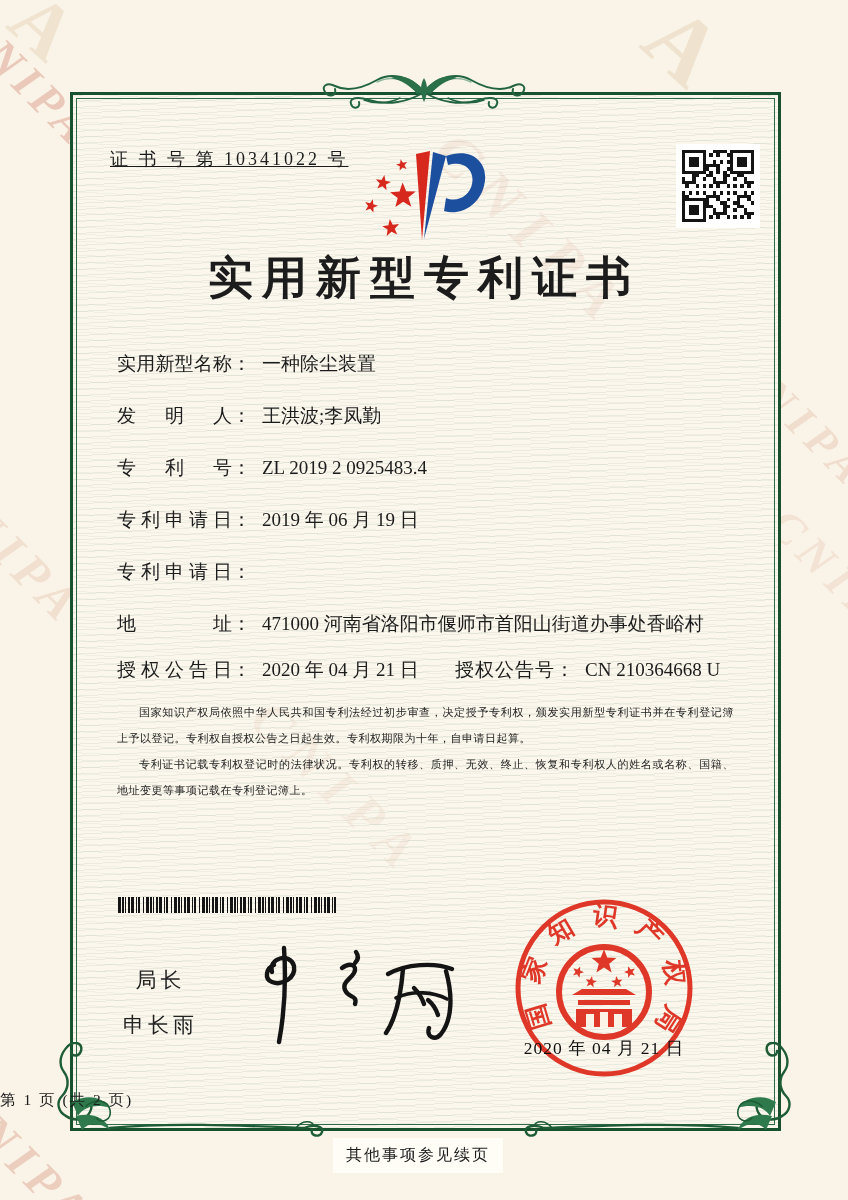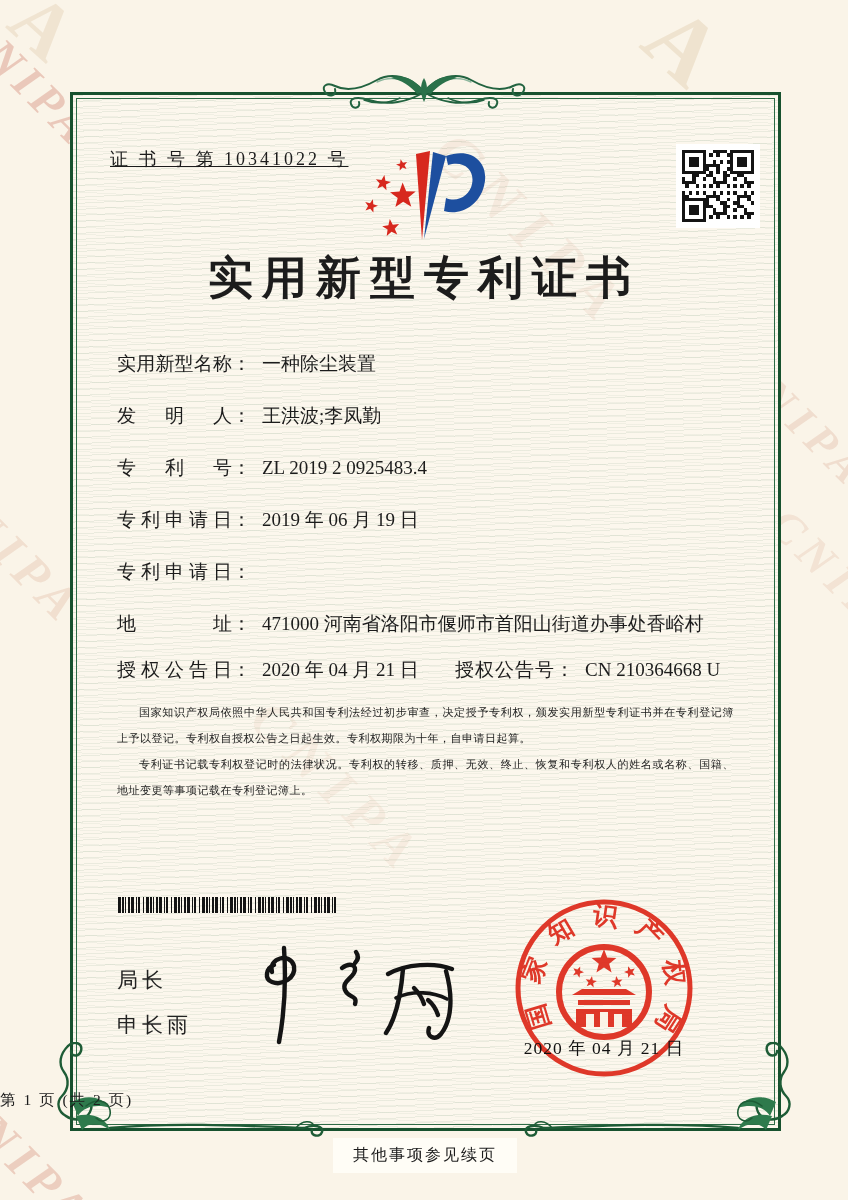--- a/index.html
+++ b/index.html
@@ -40,30 +40,30 @@
   .fg2 .flabel2{display:inline-block;letter-spacing:1px;}
 
   
   .paras{position:absolute;left:117px;top:699px;width:617px;font-size:11px;line-height:26px;
          text-align:justify;z-index:5;}
   .paras p{margin:0;text-indent:2em;letter-spacing:0.5px;}
 
   
   .barcode{position:absolute;left:118px;top:897px;width:218px;height:16px;display:flex;z-index:5;}
   .barcode i{display:block;height:100%;}
-  .officer{position:absolute;left:117px;top:966px;z-index:5;
-           font-family:"Liberation Sans","DejaVu Sans",sans-serif;font-size:21px;letter-spacing:4px;color:#222;}
+  .officer{position:absolute;left:123px;top:966px;z-index:5;
+           font-family:"Liberation Sans","DejaVu Sans",sans-serif;font-size:21px;letter-spacing:4px;color:#222;text-align:center;}
   .officer .name{margin-top:17px;}
   .sig{position:absolute;left:238px;top:938px;width:230px;height:110px;z-index:6;}
   .seal{position:absolute;left:508px;top:892px;width:192px;height:192px;z-index:5;}
   .seal-date{position:absolute;left:500px;top:1036px;width:208px;text-align:center;
              font-size:17.5px;letter-spacing:1px;z-index:7;color:#111;}
   .pagenum{position:absolute;left:0;top:1090px;width:820px;text-align:left;
            font-size:15.5px;letter-spacing:2px;z-index:5;}
-  .contnote{position:absolute;left:333px;top:1138px;background:#fffdf6;padding:7px 20px;
+  .contnote{position:absolute;left:333px;top:1138px;background:#fffdf6;padding:7px 13px;
             font-size:16px;letter-spacing:2px;z-index:5;}
 </style>
 </head>
 <body>
 
 <div class="page">
 
   <span class="wm" style="left:-14px;top:2px;font-size:46px;letter-spacing:6px;color:rgba(198,100,78,0.30);transform:rotate(45deg);">CNIPA</span>
   <span class="wm" style="left:468px;top:118px;font-size:60px;letter-spacing:14px;color:rgba(208,150,120,0.13);transform:rotate(45deg);z-index:3;">CNIPA</span>
   <span class="wm" style="left:758px;top:342px;font-size:44px;letter-spacing:8px;color:rgba(205,140,112,0.22);transform:rotate(45deg);">CNIPA</span>

